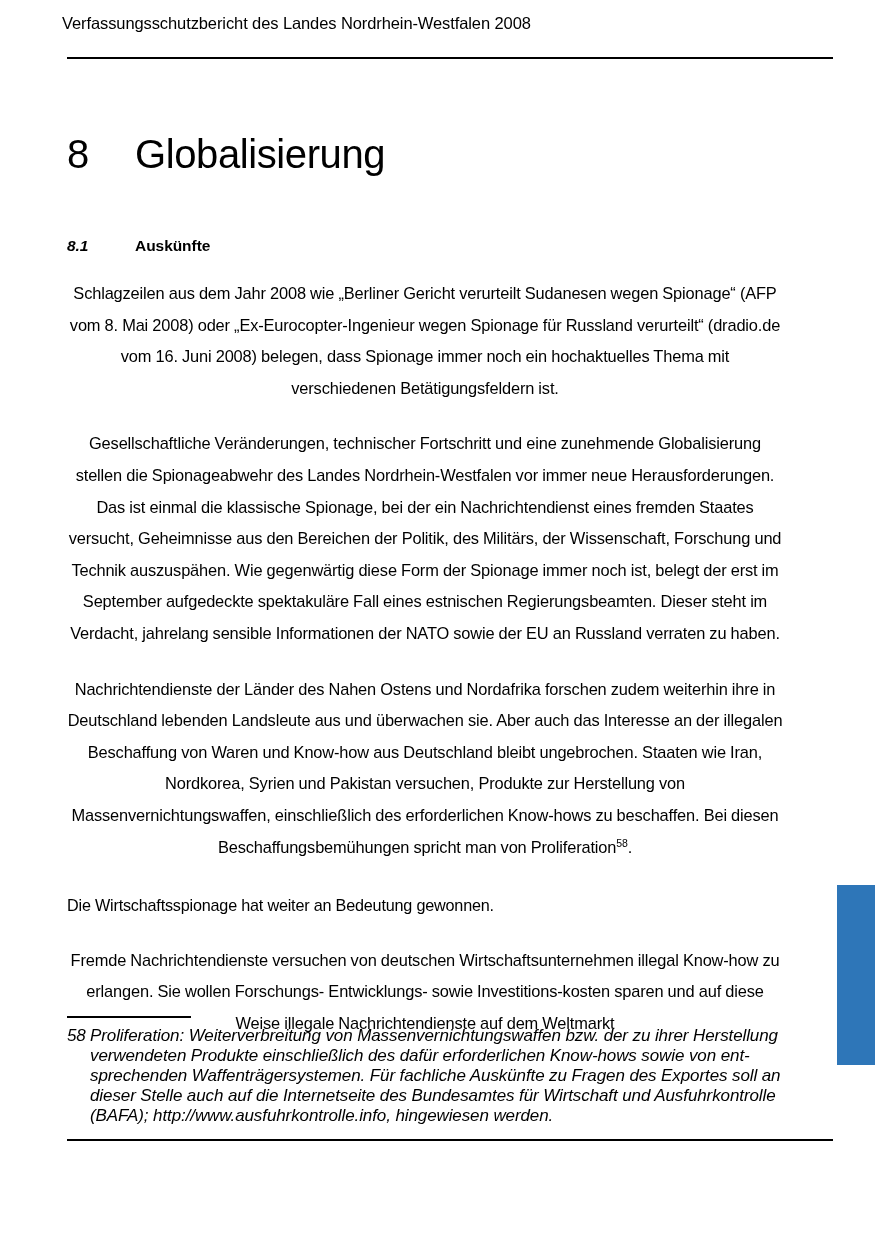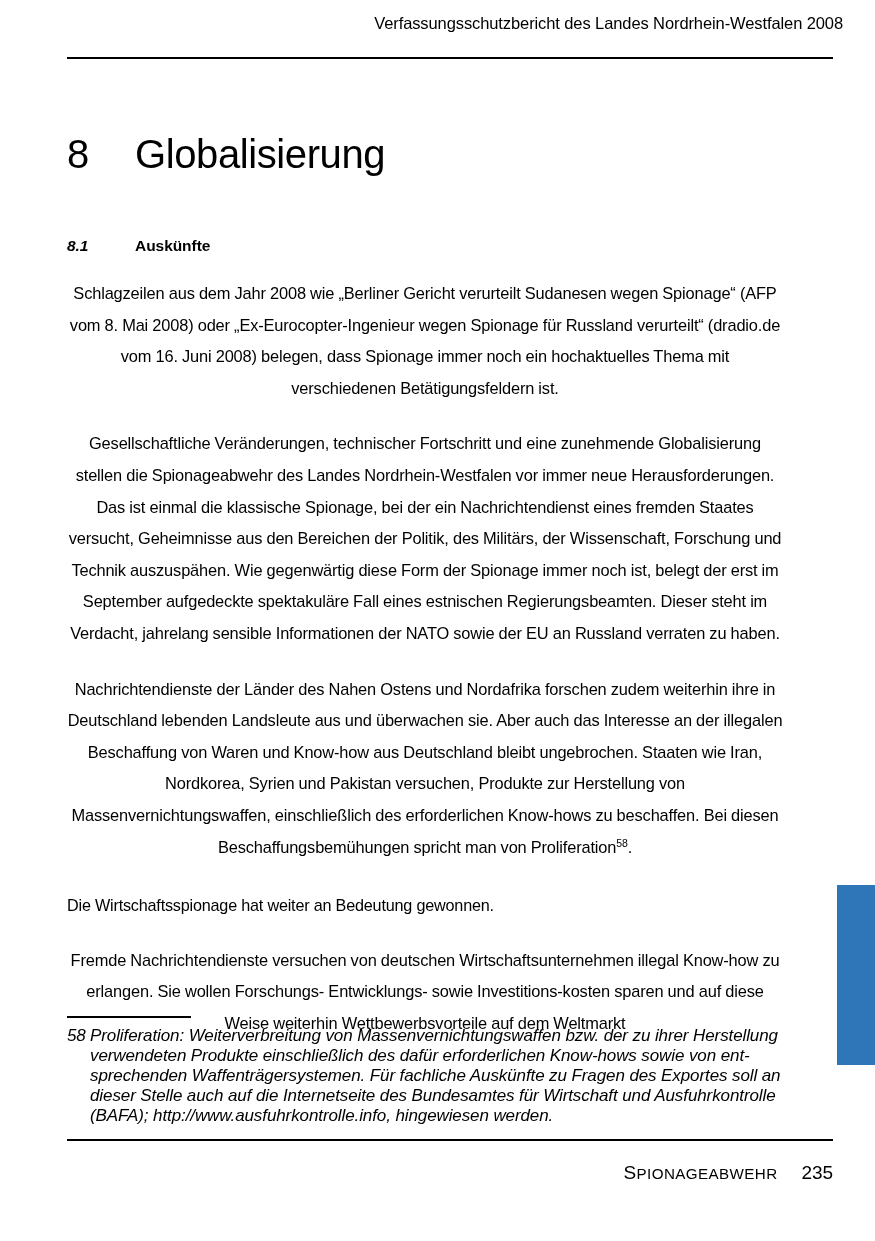--- a/index.html
+++ b/index.html
@@ -17,24 +17,23 @@
     width: 875px;
     height: 1241px;
     background: #ffffff;
     overflow: hidden;
     box-sizing: border-box;
   }
 
   
   .running-head {
     position: absolute;
-    left: 77px;
+    left: 62px;
     top: 12px;
     width: 766px;
-    text-align: right;
     font-size: 16.5px;
     line-height: 22px;
     letter-spacing: -0.1px;
     white-space: nowrap;
   }
   .rule-head {
     position: absolute;
     left: 67px;
     top: 57px;
     width: 766px;
@@ -189,31 +188,28 @@
   <div class="body-col">
 
     <p class="body">Schlagzeilen aus dem Jahr 2008 wie „Berliner Gericht verurteilt Sudanesen wegen Spionage“ (AFP vom 8. Mai 2008) oder „Ex-Eurocopter-Ingenieur wegen Spionage für Russland verurteilt“ (dradio.de vom 16. Juni 2008) belegen, dass Spionage immer noch ein hochaktuelles Thema mit verschiedenen Betätigungsfeldern ist.</p>
 
     <p class="body">Gesellschaftliche Veränderungen, technischer Fortschritt und eine zunehmende Globalisierung stellen die Spionageabwehr des Landes Nordrhein-Westfalen vor immer neue Herausforderungen. Das ist einmal die klassische Spionage, bei der ein Nachrichtendienst eines fremden Staates versucht, Geheimnisse aus den Bereichen der Politik, des Militärs, der Wissenschaft, Forschung und Technik auszuspähen. Wie gegenwärtig diese Form der Spionage immer noch ist, belegt der erst im September aufgedeckte spektakuläre Fall eines estnischen Regierungsbeamten. Dieser steht im Verdacht, jahrelang sensible Informationen der NATO sowie der EU an Russland verraten zu haben.</p>
 
     <p class="body tight"><span>Nachrichtendienste der Länder des Nahen Ostens und Nordafrika forschen zudem weiterhin ihre in Deutschland lebenden Landsleute aus und überwachen sie. Aber auch das Interesse an der illegalen Beschaffung von Waren und Know-how aus Deutschland bleibt ungebrochen. Staaten wie Iran, Nordkorea, Syrien und Pakistan versuchen, Produkte zur Herstellung von Massenvernichtungswaffen, einschließlich des erforderlichen Know-hows zu beschaffen. Bei diesen Beschaffungsbemühungen spricht man von Proliferation</span><sup class="fn">58</sup><span>.</span></p>
 
     <p class="lead-bold">Die Wirtschaftsspionage hat weiter an Bedeutung gewonnen.</p>
 
-    <p class="body">Fremde Nachrichtendienste versuchen von deutschen Wirtschaftsunternehmen illegal Know-how zu erlangen. Sie wollen Forschungs- Entwicklungs- sowie Investitions-kosten sparen und auf diese Weise weiterhin Wettbewerbsvorteile auf dem Weltmarkt</p>
+    <p class="body">Fremde Nachrichtendienste versuchen von deutschen Wirtschaftsunternehmen illegal Know-how zu erlangen. Sie wollen Forschungs- Entwicklungs- sowie Investitions-kosten sparen und auf diese Weise illegale Nachrichtendienste auf dem Weltmarkt</p>
 
   </div>
 
   <div class="rule-footnote"></div>
 
   <div class="footnote">
     <span class="fn-text"><span class="lead">58</span><span>Proliferation: Weiterverbreitung von Massenvernichtungswaffen bzw. der zu ihrer Herstellung verwendeten Produkte einschließlich des dafür erforderlichen Know-hows sowie von ent-sprechenden Waffenträgersystemen. Für fachliche Auskünfte zu Fragen des Exportes soll an dieser Stelle auch auf die Internetseite des Bundesamtes für Wirtschaft und Ausfuhrkontrolle (BAFA); http://www.ausfuhrkontrolle.info, hingewiesen werden.</span></span>
   </div>
 
   <div class="rule-foot"></div>
 
-  <div class="folio">
-    <span class="sec"><span class="cap1">S</span><span>PIONAGEABWEHR</span></span><span class="pageno">235</span>
-  </div>
 
   <div class="thumb-tab" style="background: rgb(46, 118, 184);"></div>
 
 </div>
 
 </body></html>

